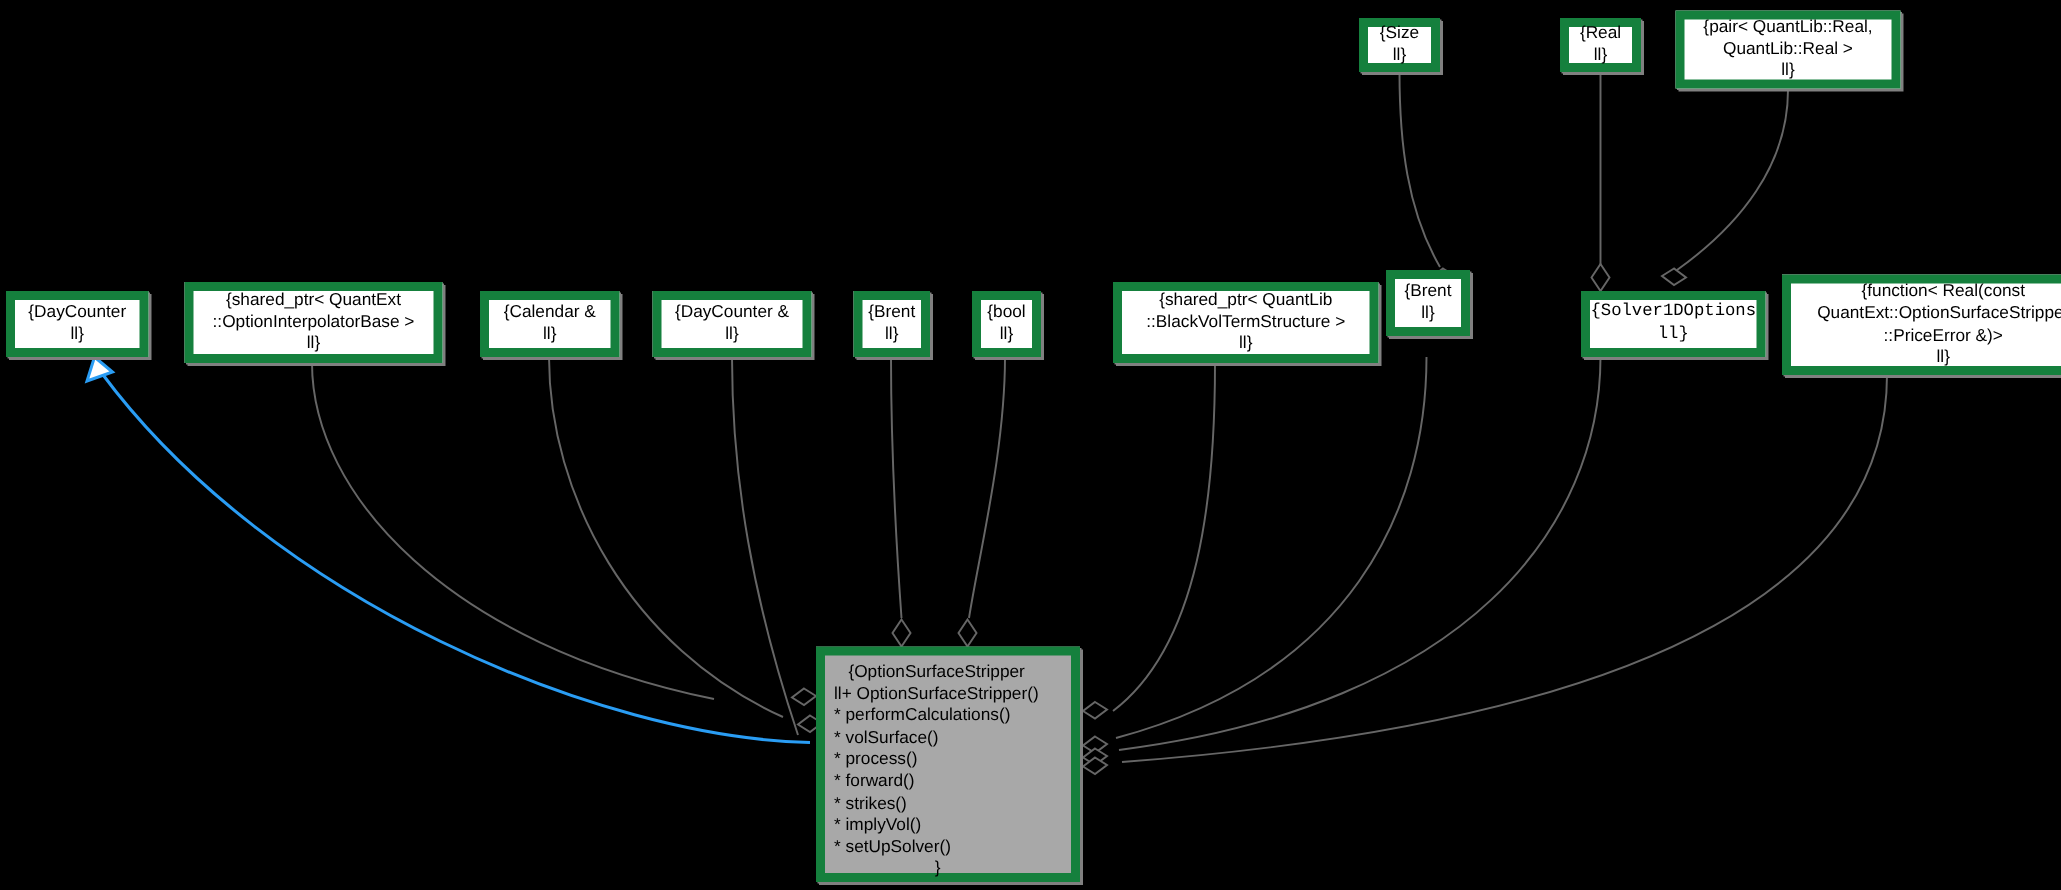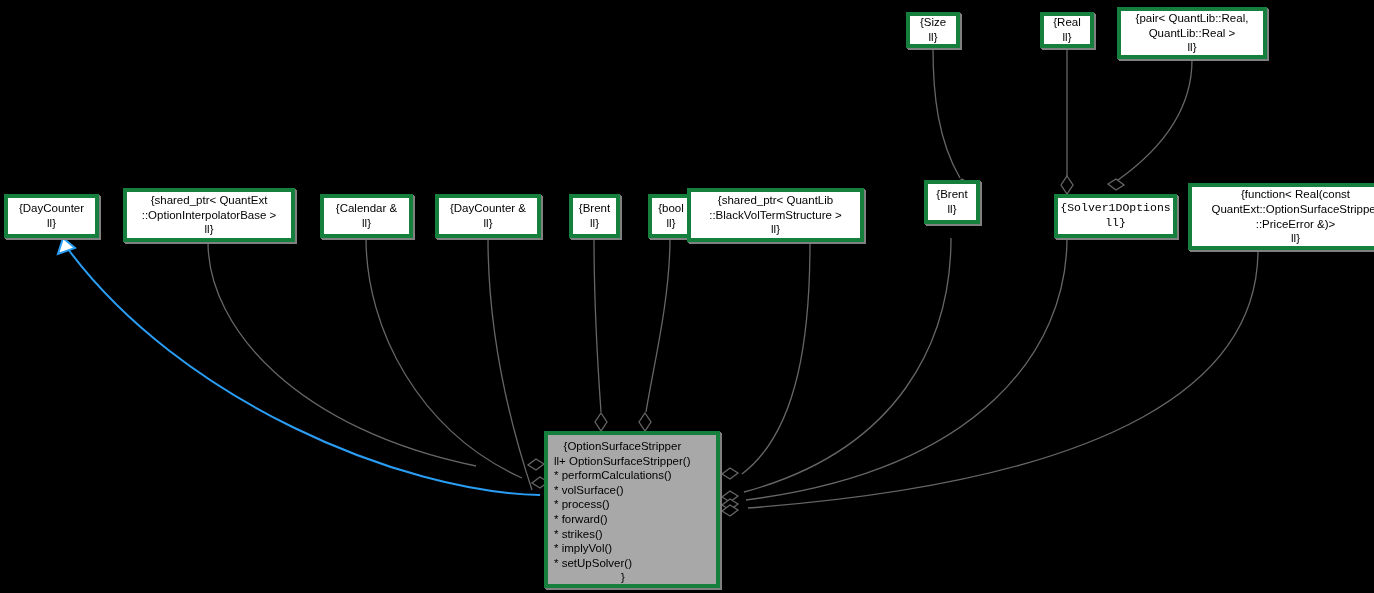--- a/index.html
+++ b/index.html
@@ -21,21 +21,21 @@
     position: absolute;
     left: 0;
     top: 0;
     width: 1374px;
     height: 593px;
   }
   .node {
     position: absolute;
     box-sizing: border-box;
     background: #ffffff;
-    border: 4px solid #15803d;
+    border: 6px solid #15803d;
     box-shadow: 1px 1px 0 0 #808080, 2px 2px 0 0 #808080;
     display: flex;
     align-items: center;
     justify-content: center;
     text-align: center;
     color: #000000;
     font-size: 11.5px;
     line-height: 14.6px;
     white-space: pre;
     letter-spacing: 0px;
@@ -153,21 +153,21 @@
   <div class="node" style="left:569px; top:194px; width:51px; height:44px;">
     <span class="node-label">{Brent
 ll}</span>
   </div>
 
   <div class="node" style="left:648px; top:194px; width:46px; height:44px;justify-content:flex-end;">
     <span class="node-label">{bool
 ll}</span>
   </div>
 
-  <div class="node" style="left:687px; top:188px; width:177px; height:54px;">
+  <div class="node" style="left:742px; top:188px; width:177px; height:54px;">
     <span class="node-label">{shared_ptr&lt; QuantLib
 ::BlackVolTermStructure &gt;
 ll}</span>
   </div>
 
   <div class="node" style="left:924px; top:180px; width:56px; height:44px;">
     <span class="node-label">{Brent
 ll}</span>
   </div>
 

